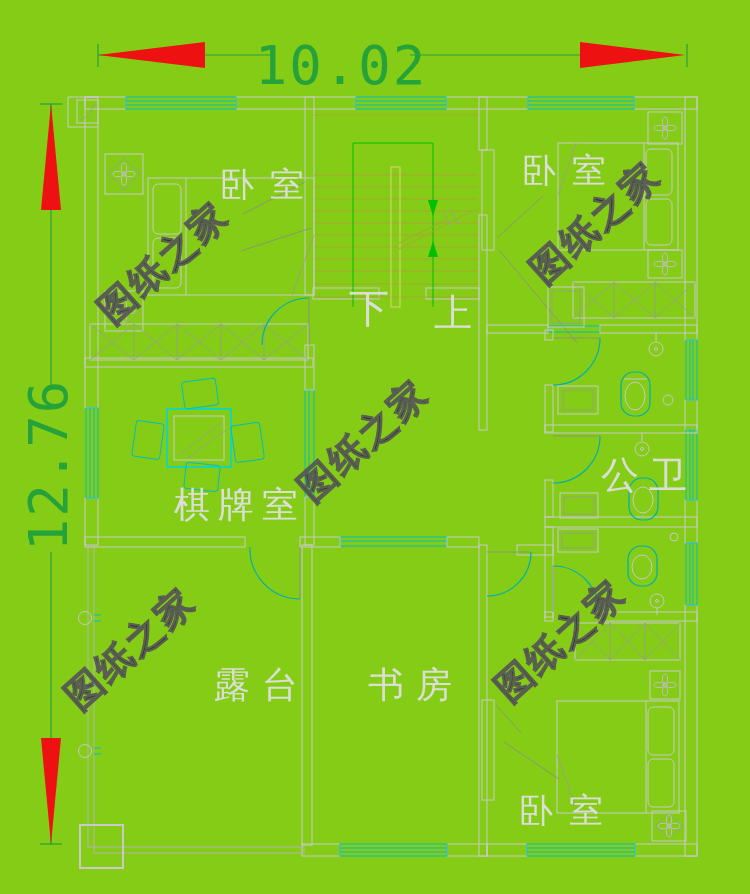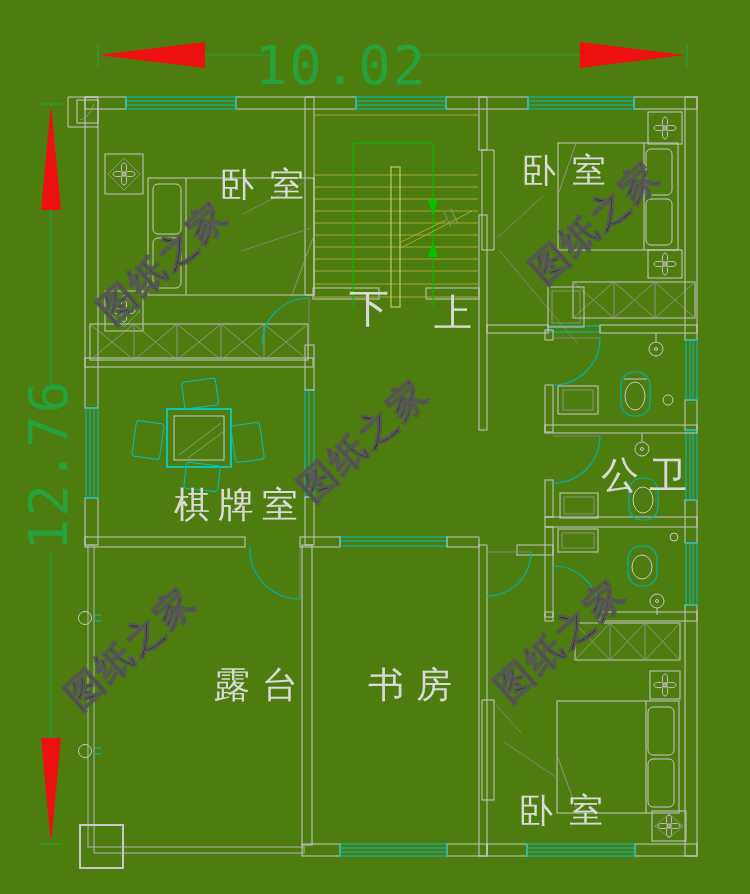--- a/index.html
+++ b/index.html
@@ -1,16 +1,16 @@
 <!DOCTYPE html>
 <html><head>
 <meta charset="utf-8">
 <style>
   html,body{margin:0;padding:0;background:#000;}
-  .stage{position:relative;width:750px;height:894px;background:#4d7c0f;overflow:hidden;}
+  .stage{position:relative;width:750px;height:894px;background:#84cc16;overflow:hidden;}
   svg{display:block;}
   .wall{stroke:#c9c9c9;stroke-width:1;fill:none;}
   .wall2{stroke:#c9c9c9;stroke-width:2;fill:none;}
   .thin{stroke:#b4b4b4;stroke-width:1;fill:none;}
   .win{stroke:#00bfbf;stroke-width:1;fill:none;}
   .winline{stroke:#00bfbf;stroke-width:1;}
   .door{stroke:#00b0b0;stroke-width:1.2;fill:none;}
   .furn{stroke:#c9c9c9;stroke-width:1;fill:none;}
   .furnlight{stroke:#9a9a9a;stroke-width:0.8;fill:none;}
   .leader{stroke:#8a8a8a;stroke-width:0.8;fill:none;}

